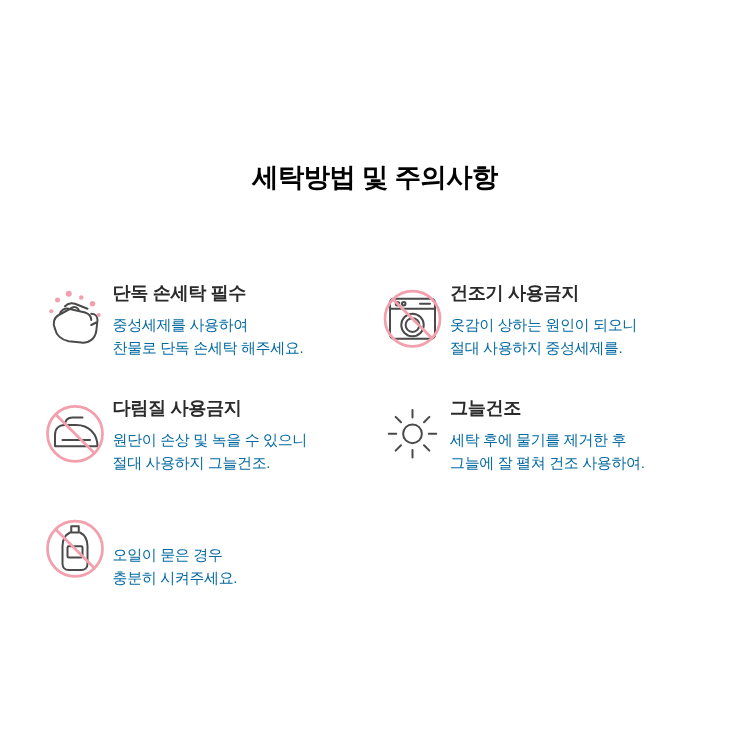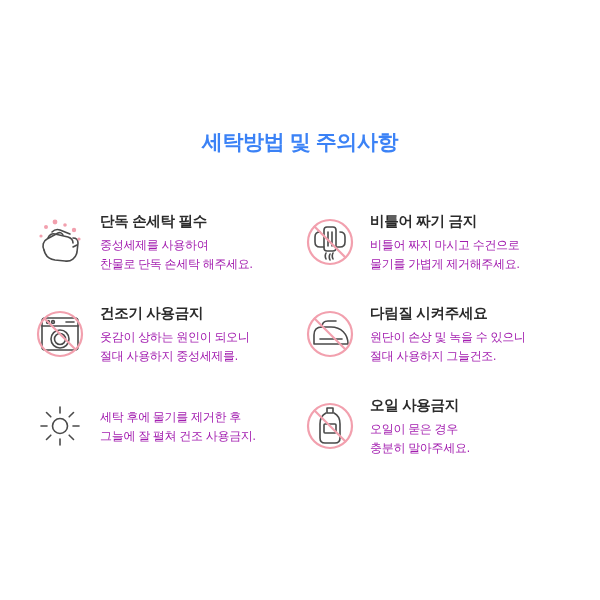--- a/index.html
+++ b/index.html
@@ -18,41 +18,40 @@
     width: 600px;
     height: 600px;
     position: relative;
     box-sizing: border-box;
     padding: 0;
   }
   .title {
     text-align: center;
     font-size: 21px;
     font-weight: bold;
-    color: #3b82f6;
+    color: #000000;
     letter-spacing: -0.4px;
     margin: 0;
     position: absolute;
     top: 128px;
     left: 0;
     width: 600px;
   }
   .grid {
     position: absolute;
     top: 196px;
     left: 30px;
     width: 540px;
     display: grid;
     grid-template-columns: 270px 270px;
     grid-template-rows: 92px 92px 92px;
   }
   .cell {
     display: flex;
-    align-items: center;
-    gap: 10px;
+    align-items: flex-end;
   }
   .icon-box {
     width: 60px;
     height: 66px;
     flex: 0 0 60px;
     display: flex;
     align-items: center;
     justify-content: center;
     position: relative;
   }
@@ -62,21 +61,21 @@
   .item-title {
     font-size: 14.5px;
     font-weight: bold;
     color: #2b2b2b;
     letter-spacing: -0.3px;
     margin: 0 0 6px 0;
     line-height: 1.2;
   }
   .item-desc {
     font-size: 12px;
-    color: #a21caf;
+    color: #0369a1;
     line-height: 1.55;
     letter-spacing: -0.3px;
     margin: 0;
     white-space: pre-line;
   }
   svg { display: block; }
 </style>
 </head>
 <body>
 
@@ -106,42 +105,20 @@
           </g>
         </svg>
       </div>
       <div class="text-box">
         <p class="item-title">단독 손세탁 필수</p>
         <p class="item-desc">중성세제를 사용하여
 찬물로 단독 손세탁 해주세요.</p>
       </div>
     </div>
 
-    <div class="cell">
-      <div class="icon-box">
-        <svg width="56" height="52" viewBox="0 0 56 52">
-          <g fill="none" stroke="#4a4a4a" stroke-width="1.6" stroke-linecap="round" stroke-linejoin="round">
-            <path d="M18 16 c-3 0 -5 2 -5 5 l0 5 c0 3 2 5 5 5 l4 0"></path>
-            <path d="M38 16 c3 0 5 2 5 5 l0 5 c0 3 -2 5 -5 5 l-4 0"></path>
-            <path d="M22 14 l0 18 c0 2 1 3 3 3 l6 0 c2 0 3 -1 3 -3 l0 -18 c0 -2 -1 -3 -3 -3 l-6 0 c-2 0 -3 1 -3 3z"></path>
-            <path d="M26 16 l0 14 M30 16 l0 14"></path>
-            <path d="M24 37 c-1 2 -1 4 0 6 M31 37 c-1 2 -1 4 0 6 M28 38 c-1 2 -1 4 0 6"></path>
-          </g>
-          <g fill="none" stroke="#f2a0ae" stroke-width="2.2">
-            <circle cx="28" cy="26" r="22"></circle>
-            <line x1="12" y1="10" x2="44" y2="42"></line>
-          </g>
-        </svg>
-      </div>
-      <div class="text-box">
-        <p class="item-title">비틀어 짜기 금지</p>
-        <p class="item-desc">비틀어 짜지 마시고 수건으로
-물기를 가볍게 제거해주세요.</p>
-      </div>
-    </div>
 
     <div class="cell">
       <div class="icon-box">
         <svg width="56" height="52" viewBox="0 0 56 52">
           <g fill="none" stroke="#4a4a4a" stroke-width="1.6" stroke-linecap="round" stroke-linejoin="round">
             <rect x="10" y="10" width="36" height="32" rx="3"></rect>
             <line x1="10" y1="18" x2="46" y2="18"></line>
             <circle cx="28" cy="31" r="9"></circle>
             <circle cx="28" cy="31" r="5.5"></circle>
             <circle cx="16" cy="14" r="1.4"></circle>
@@ -169,21 +146,21 @@
             <path d="M20 19 c0 -4 2 -6 6 -6 l8 0"></path>
             <line x1="18" y1="31" x2="40" y2="31"></line>
           </g>
           <g fill="none" stroke="#f2a0ae" stroke-width="2.2">
             <circle cx="28" cy="26" r="22"></circle>
             <line x1="12" y1="10" x2="44" y2="42"></line>
           </g>
         </svg>
       </div>
       <div class="text-box">
-        <p class="item-title">다림질 시켜주세요</p>
+        <p class="item-title">다림질 사용금지</p>
         <p class="item-desc">원단이 손상 및 녹을 수 있으니
 절대 사용하지 그늘건조.</p>
       </div>
     </div>
 
     <div class="cell">
       <div class="icon-box">
         <svg width="56" height="52" viewBox="0 0 56 52">
           <g fill="none" stroke="#4a4a4a" stroke-width="1.6" stroke-linecap="round">
             <circle cx="28" cy="26" r="7.5"></circle>
@@ -192,40 +169,40 @@
             <line x1="9" y1="26" x2="15" y2="26"></line>
             <line x1="41" y1="26" x2="47" y2="26"></line>
             <line x1="14.5" y1="12.5" x2="18.8" y2="16.8"></line>
             <line x1="37.2" y1="35.2" x2="41.5" y2="39.5"></line>
             <line x1="41.5" y1="12.5" x2="37.2" y2="16.8"></line>
             <line x1="18.8" y1="35.2" x2="14.5" y2="39.5"></line>
           </g>
         </svg>
       </div>
       <div class="text-box">
+        <p class="item-title">그늘건조</p>
         <p class="item-desc">세탁 후에 물기를 제거한 후
-그늘에 잘 펼쳐 건조 사용금지.</p>
+그늘에 잘 펼쳐 건조 사용하여.</p>
       </div>
     </div>
 
     <div class="cell">
       <div class="icon-box">
         <svg width="56" height="52" viewBox="0 0 56 52">
           <g fill="none" stroke="#4a4a4a" stroke-width="1.6" stroke-linecap="round" stroke-linejoin="round">
             <path d="M25 8 l6 0 0 5 -6 0 z"></path>
             <path d="M24 13 c-4 2 -6 6 -6 11 l0 14 c0 3 2 5 5 5 l10 0 c3 0 5 -2 5 -5 l0 -14 c0 -5 -2 -9 -6 -11"></path>
             <rect x="22" y="24" width="12" height="9" rx="1"></rect>
           </g>
           <g fill="none" stroke="#f2a0ae" stroke-width="2.2">
             <circle cx="28" cy="26" r="22"></circle>
             <line x1="12" y1="10" x2="44" y2="42"></line>
           </g>
         </svg>
       </div>
       <div class="text-box">
-        <p class="item-title">오일 사용금지</p>
         <p class="item-desc">오일이 묻은 경우
-충분히 말아주세요.</p>
+충분히 시켜주세요.</p>
       </div>
     </div>
 
   </div>
 </div>
 
 </body></html>

